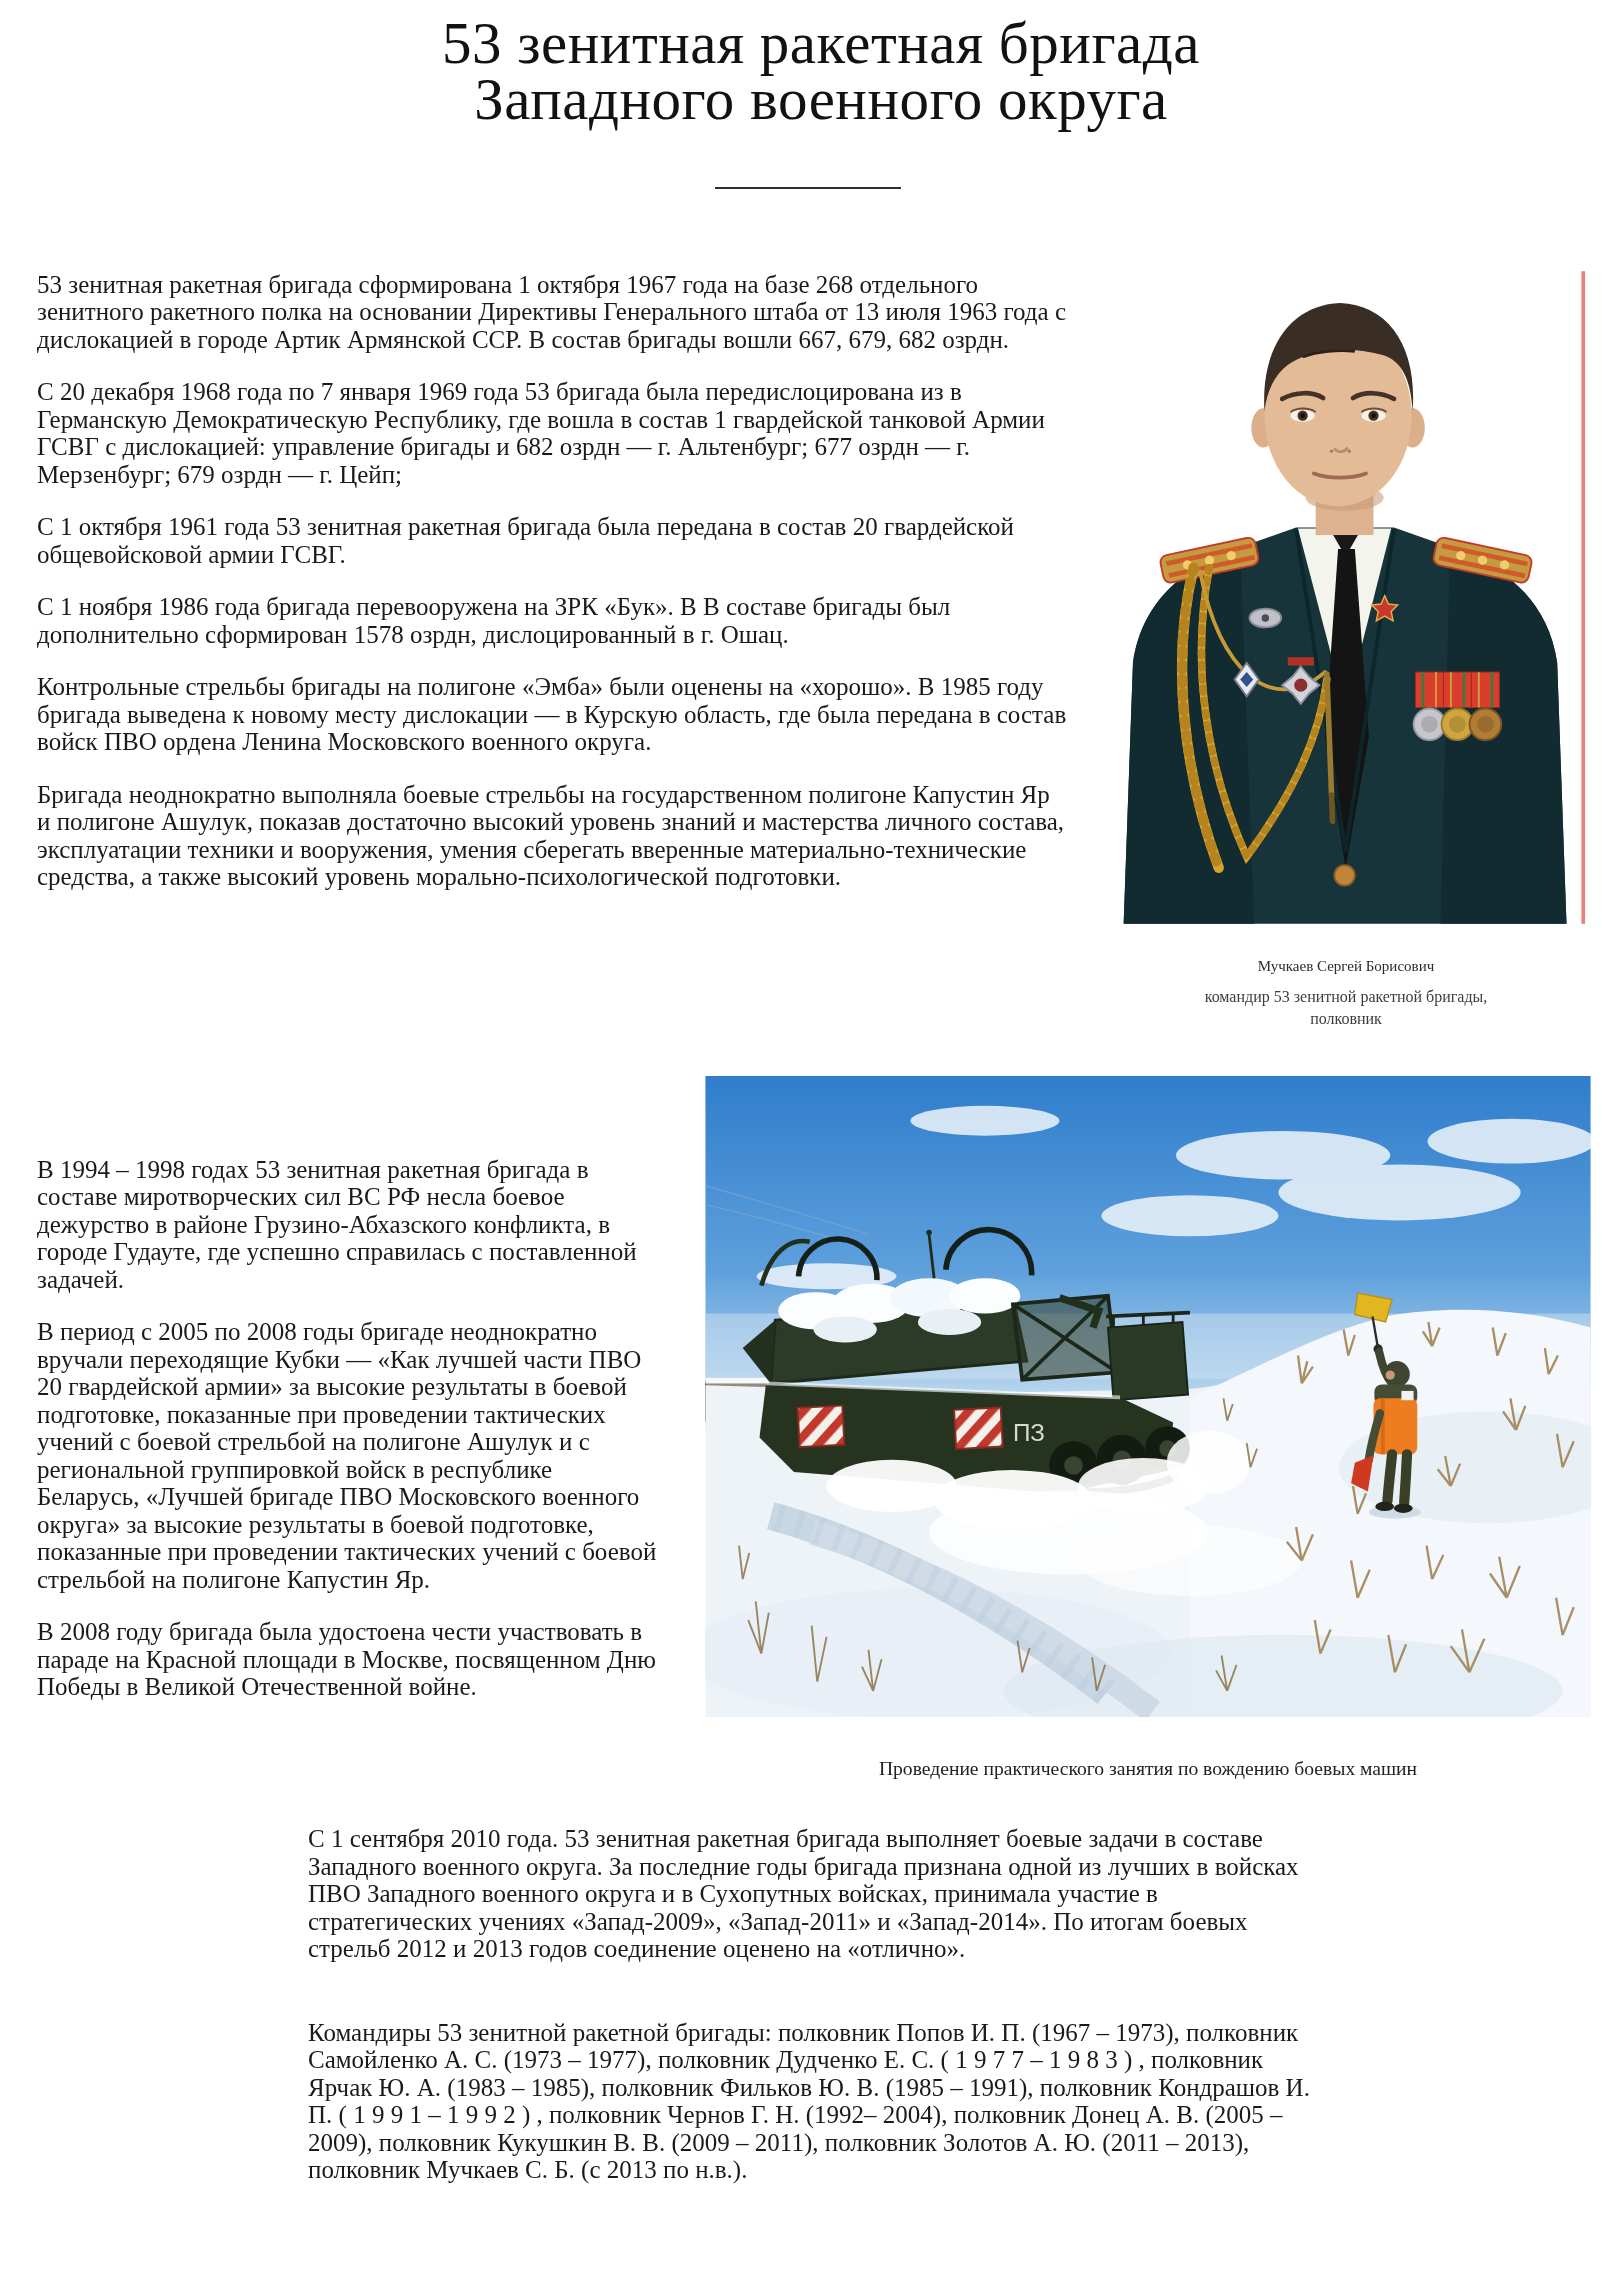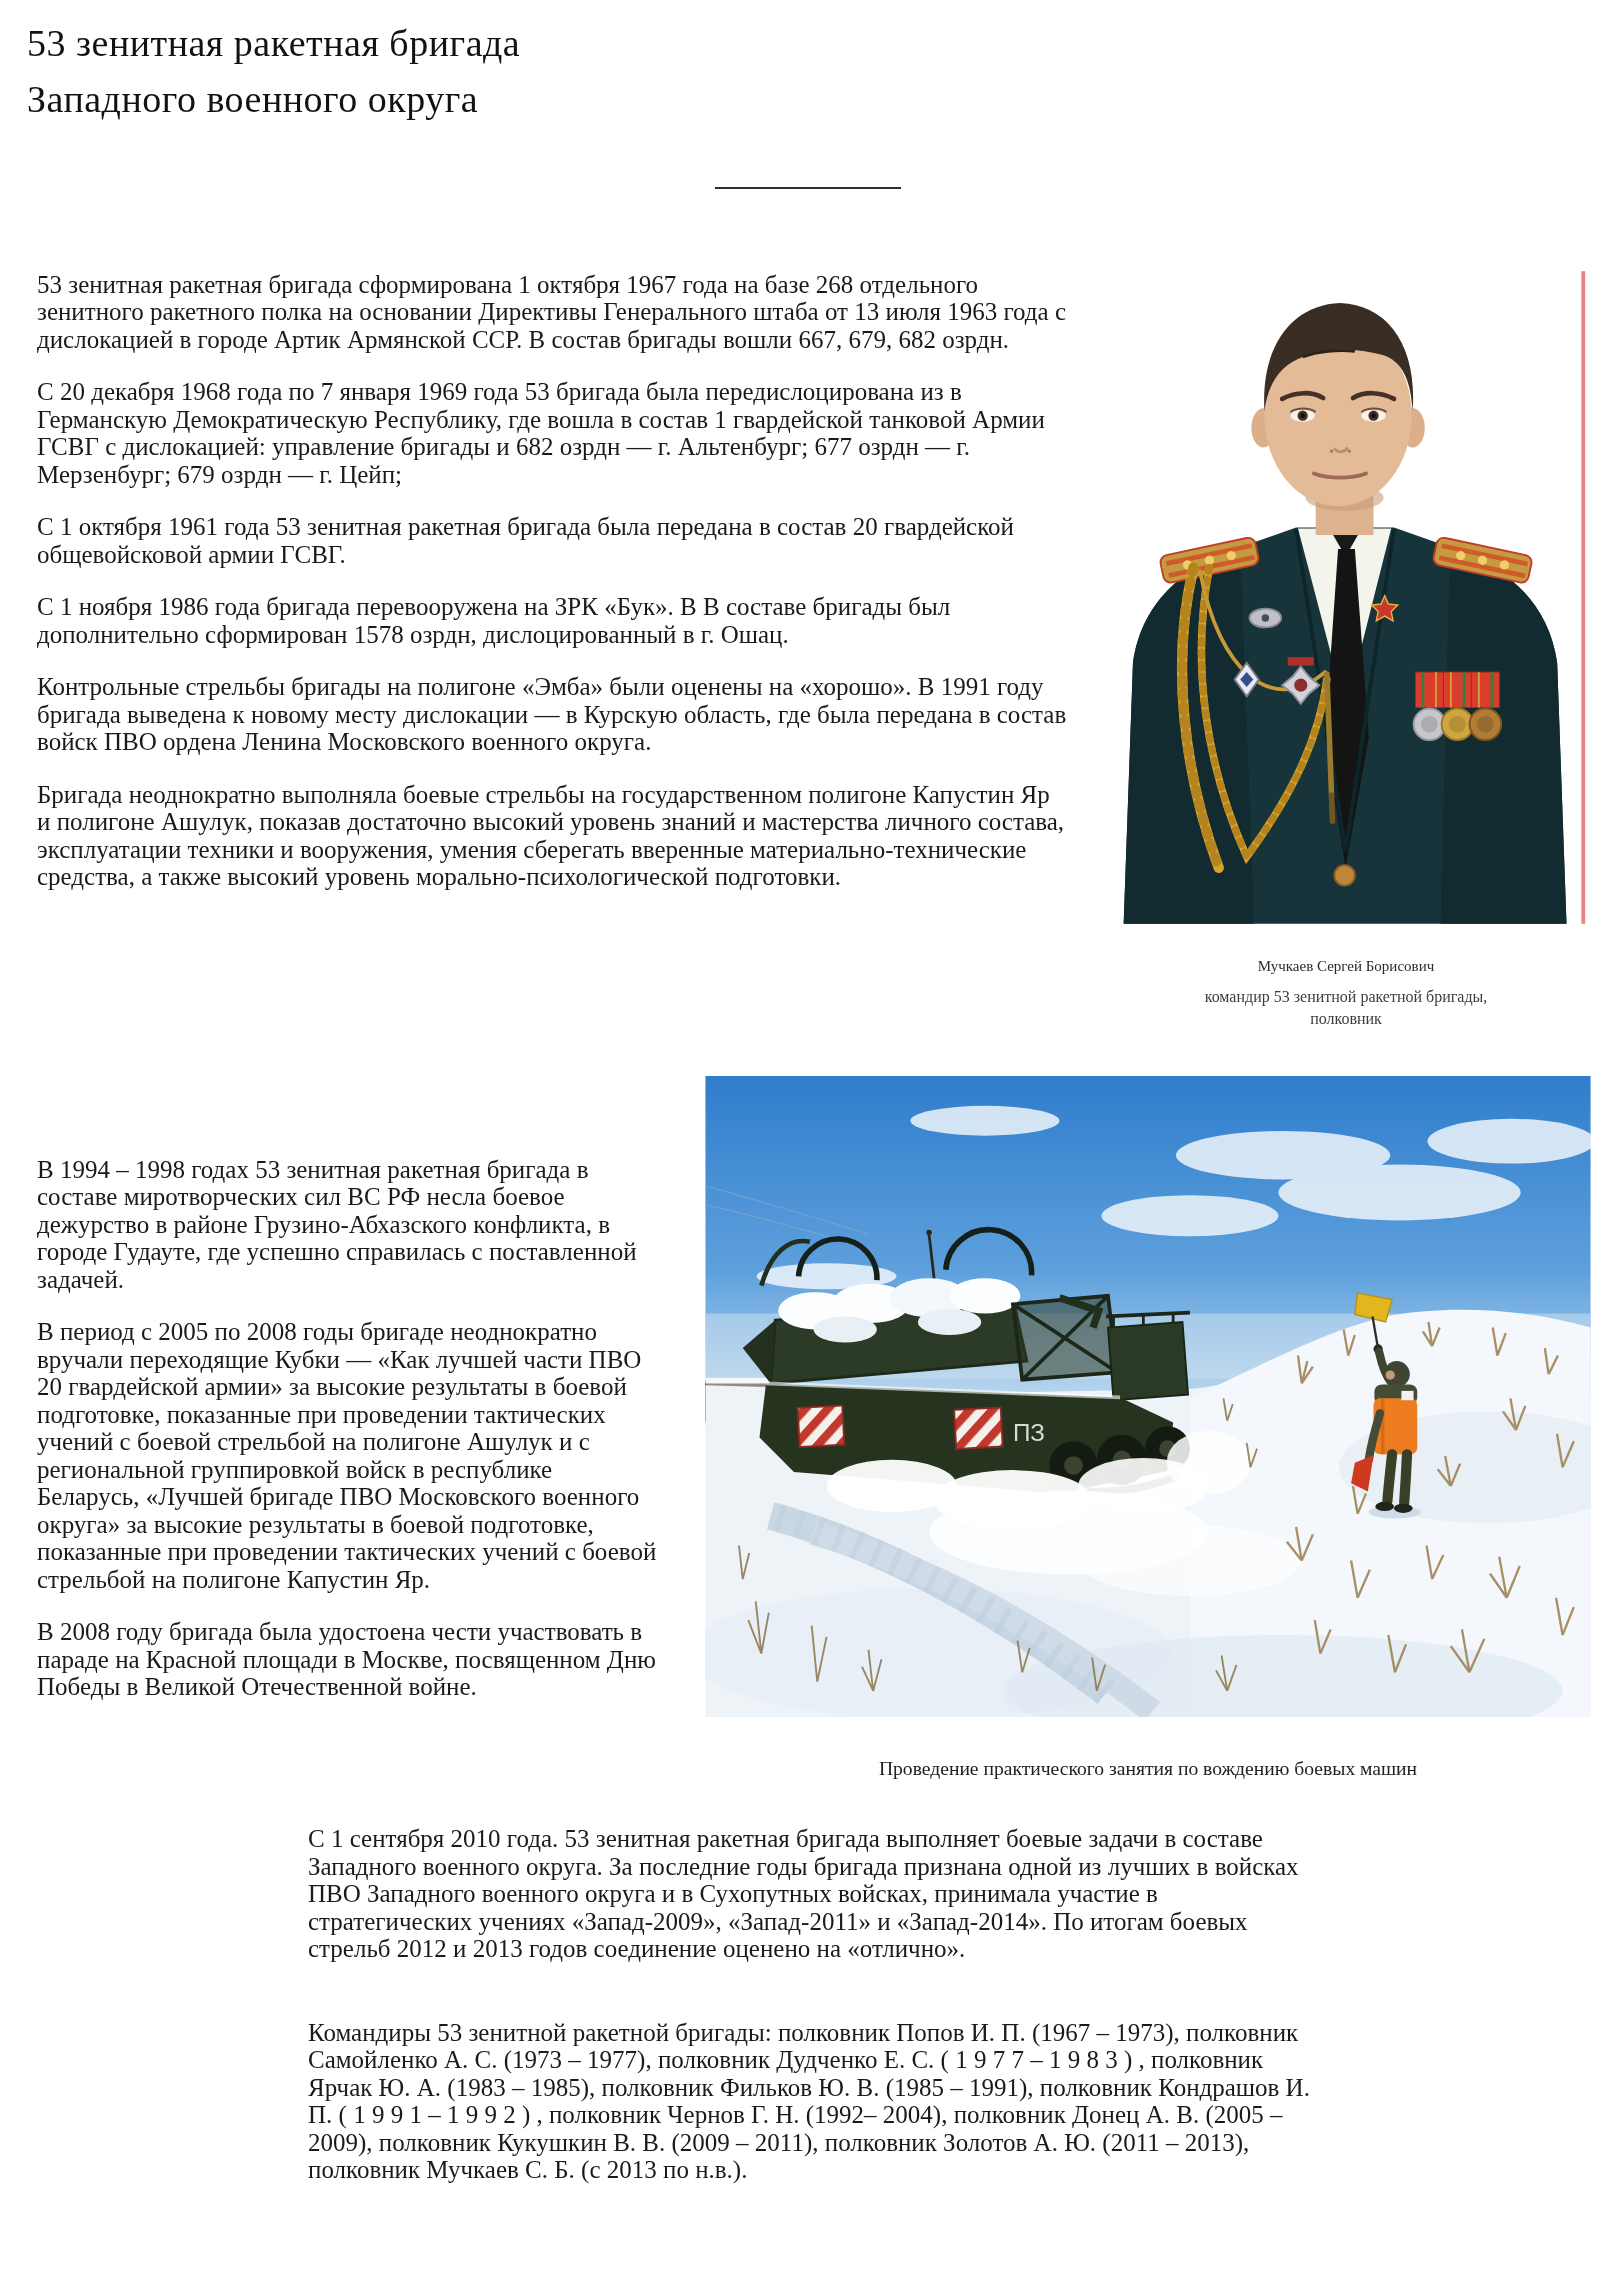--- a/index.html
+++ b/index.html
@@ -2,22 +2,22 @@
 <html lang="ru" style="font-size:15px"><head>
 <meta charset="utf-8">
 <style>
   html,body{margin:0;padding:0;}
   body{
     width:1615px; min-height:2290px; background:#ffffff;
     font-family:"Liberation Serif","DejaVu Serif",serif;
     color:#1a1a1a; position:relative;
   }
   .title{
-    text-align:left; padding-top:15px;
-    font-size:38px; line-height:56px; color:#121212; letter-spacing:0.5px;padding-left:27px;
+    text-align:center; padding-top:15px;
+    font-size:59px; line-height:56px; color:#121212; letter-spacing:0.5px;padding-left:27px;
   }
   .divider{ width:186px; height:1.9px; background:#2e2e2e; margin:60px auto 0; }
 
   p.body{ font-size:25px; line-height:27.5px; margin:0 0 25px 0; }
   p.body:last-child{ margin-bottom:0; }
 
   .sec1{ display:flex; align-items:flex-start; padding-left:37px; margin-top:82px; }
   .sec1 .text{ width:1030px; }
   .fig-officer{ width:482px; margin-left:38px; flex:none; }
   .fig-officer svg{ display:block; }
@@ -43,21 +43,21 @@
 </div>
 
 <div class="divider"></div>
 
 <div class="sec1">
   <div class="text">
     <p class="body">53 зенитная ракетная бригада сформирована 1 октября 1967 года на базе 268 отдельного зенитного ракетного полка на основании Директивы Генерального штаба от 13 июля 1963 года с дислокацией в городе Артик Армянской ССР. В состав бригады вошли 667, 679, 682 озрдн.</p>
     <p class="body">С 20 декабря 1968 года по 7 января 1969 года 53 бригада была передислоцирована из в Германскую Демократическую Республику, где вошла в состав 1 гвардейской танковой Армии ГСВГ с дислокацией: управление бригады и 682 озрдн — г. Альтенбург; 677 озрдн — г. Мерзенбург; 679 озрдн — г. Цейп;</p>
     <p class="body">С 1 октября 1961 года 53 зенитная ракетная бригада была передана в состав 20 гвардейской общевойсковой армии ГСВГ.</p>
     <p class="body">С 1 ноября 1986 года бригада перевооружена на ЗРК «Бук». В В составе бригады был дополнительно сформирован 1578 озрдн, дислоцированный в г. Ошац.</p>
-    <p class="body">Контрольные стрельбы бригады на полигоне «Эмба» были оценены на «хорошо». В 1991 году бригада выведена к новому месту дислокации — в Курскую область, где была передана в состав войск ПВО ордена Ленина Московского военного округа.</p>
+    <p class="body">Контрольные стрельбы бригады на полигоне «Эмба» были оценены на «хорошо». В 1985 году бригада выведена к новому месту дислокации — в Курскую область, где была передана в состав войск ПВО ордена Ленина Московского военного округа.</p>
     <p class="body">Бригада неоднократно выполняла боевые стрельбы на государственном полигоне Капустин Яр и полигоне Ашулук, показав достаточно высокий уровень знаний и мастерства личного состава, эксплуатации техники и вооружения, умения сберегать вверенные материально-технические средства, а также высокий уровень морально-психологической подготовки.</p>
   </div>
 
   <figure class="fig-officer" style="margin:0 0 0 38px;">
 
     <svg width="482" height="653" viewBox="0 0 517 700" xmlns="http://www.w3.org/2000/svg">
       <rect width="517" height="700" fill="#ffffff"></rect>
 
       <rect x="511" y="0" width="4" height="700" fill="#e8837f"></rect>
 

